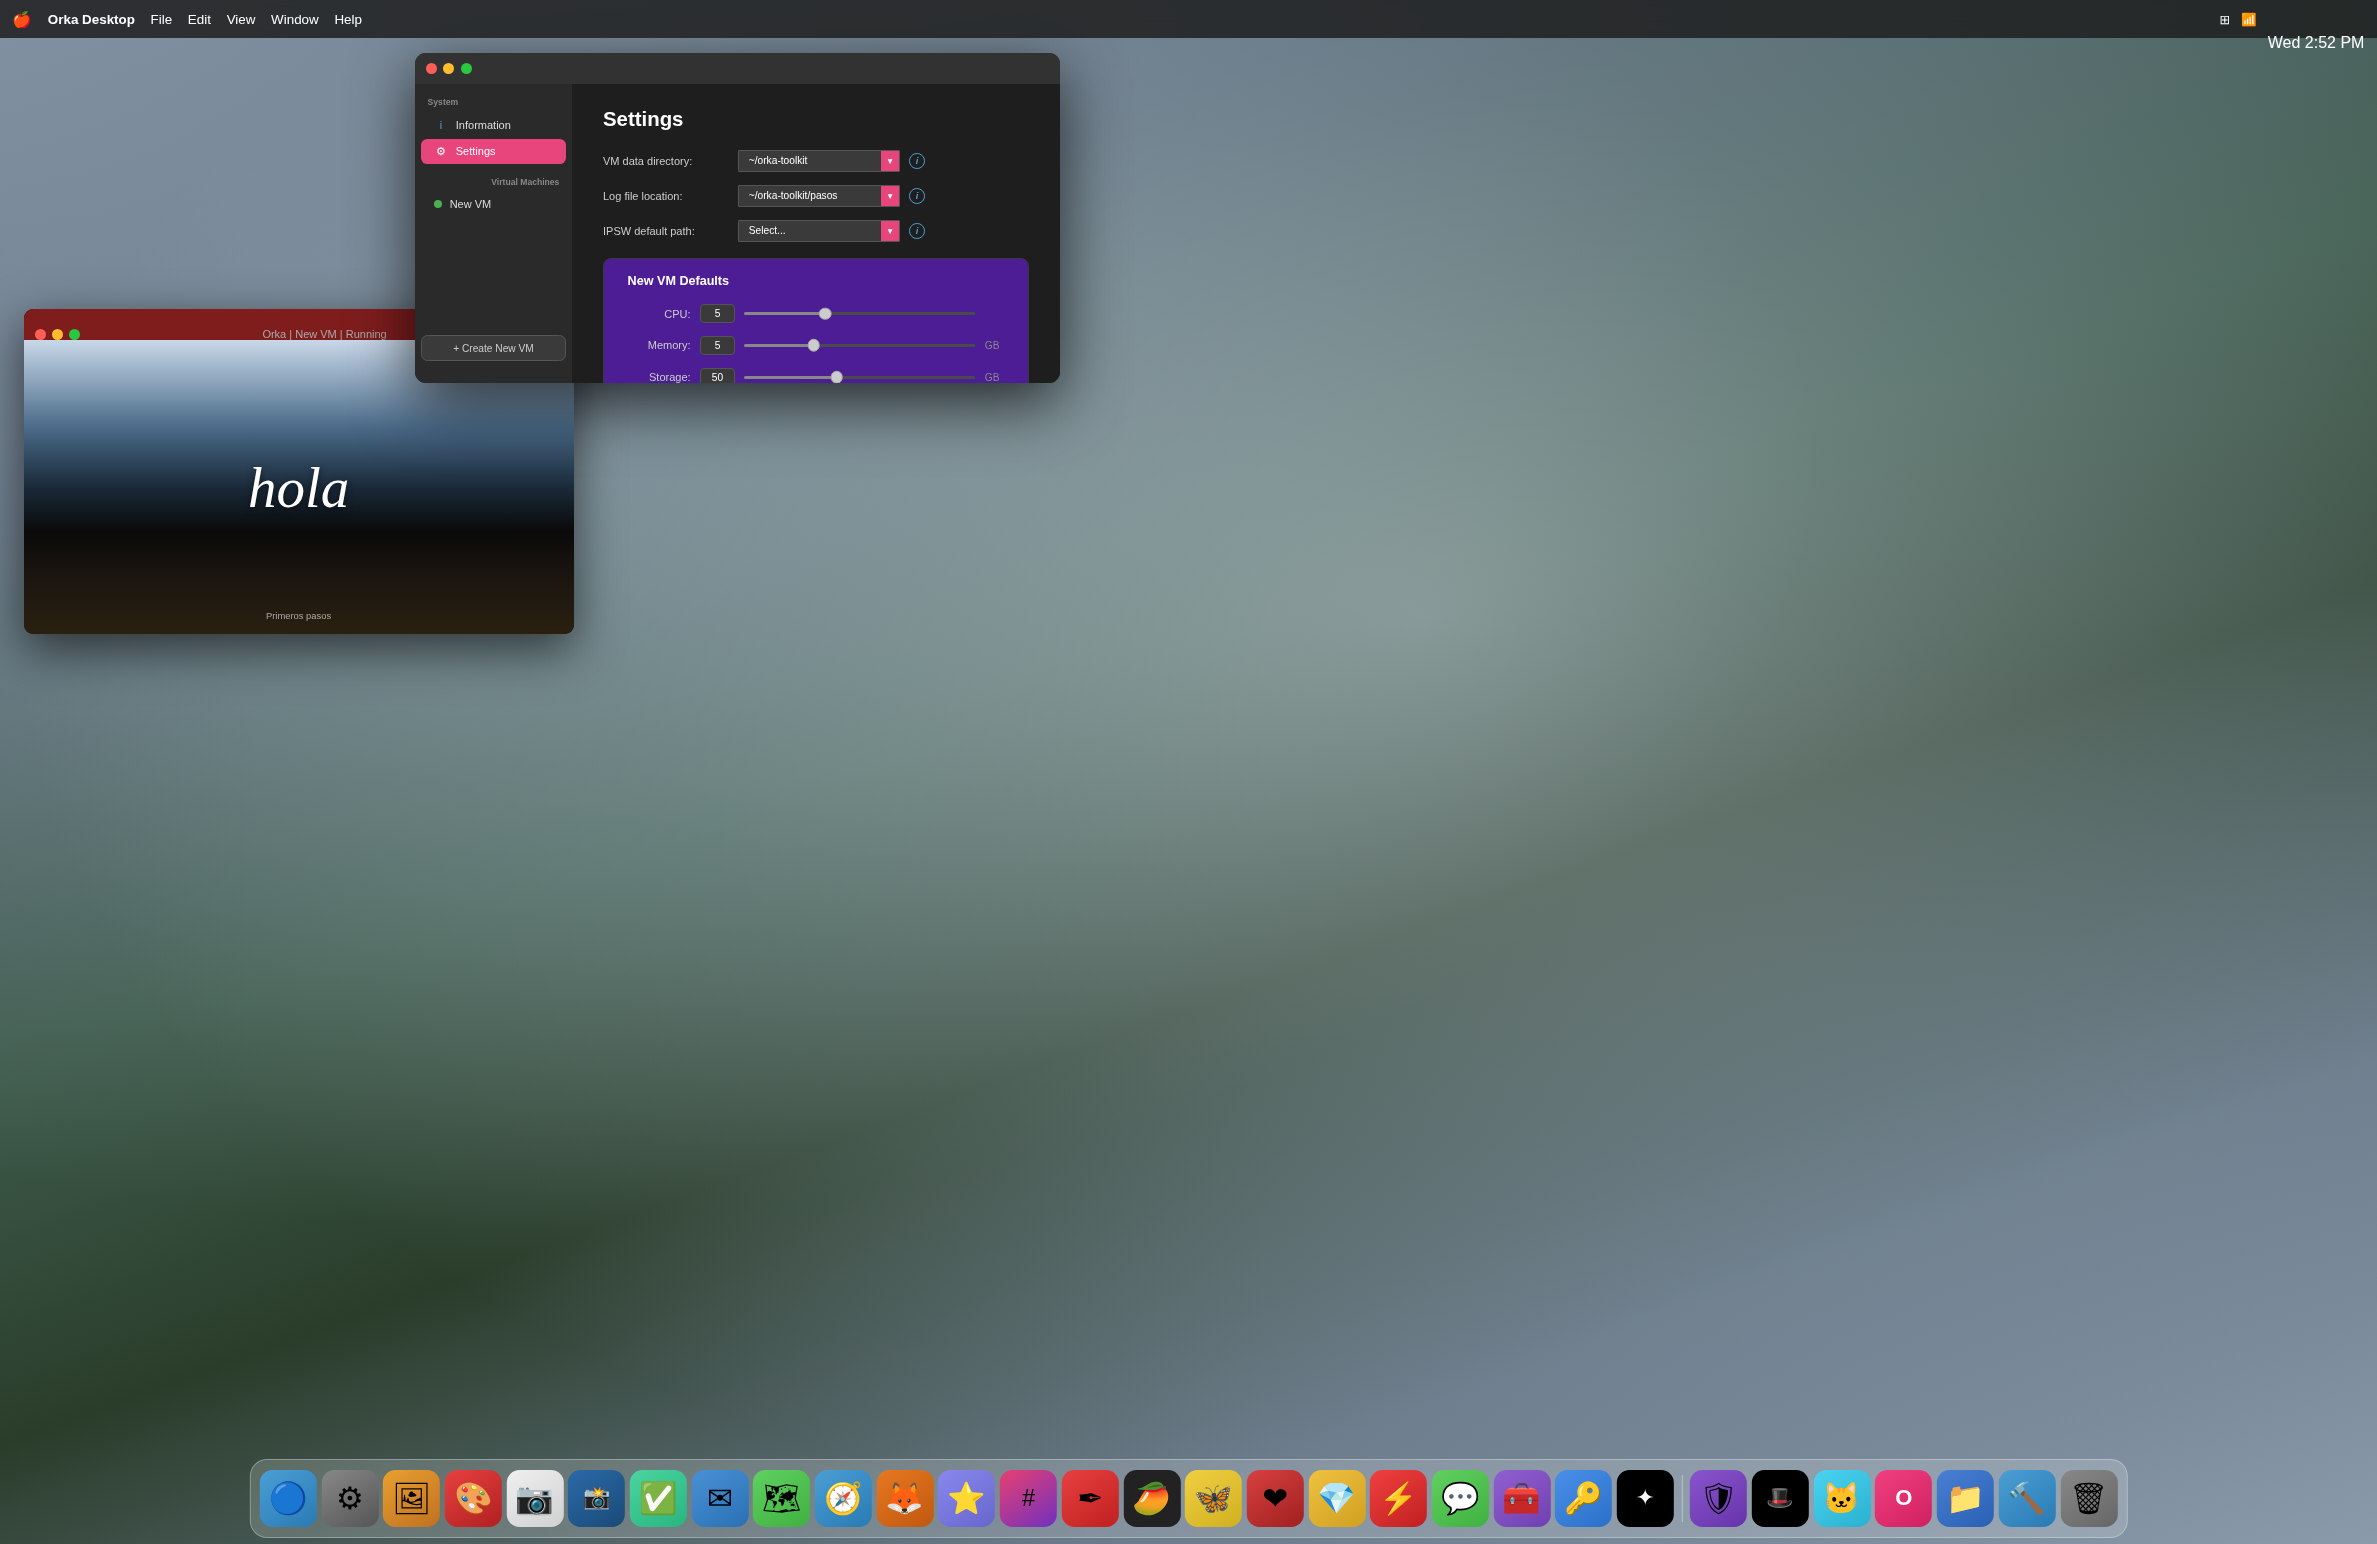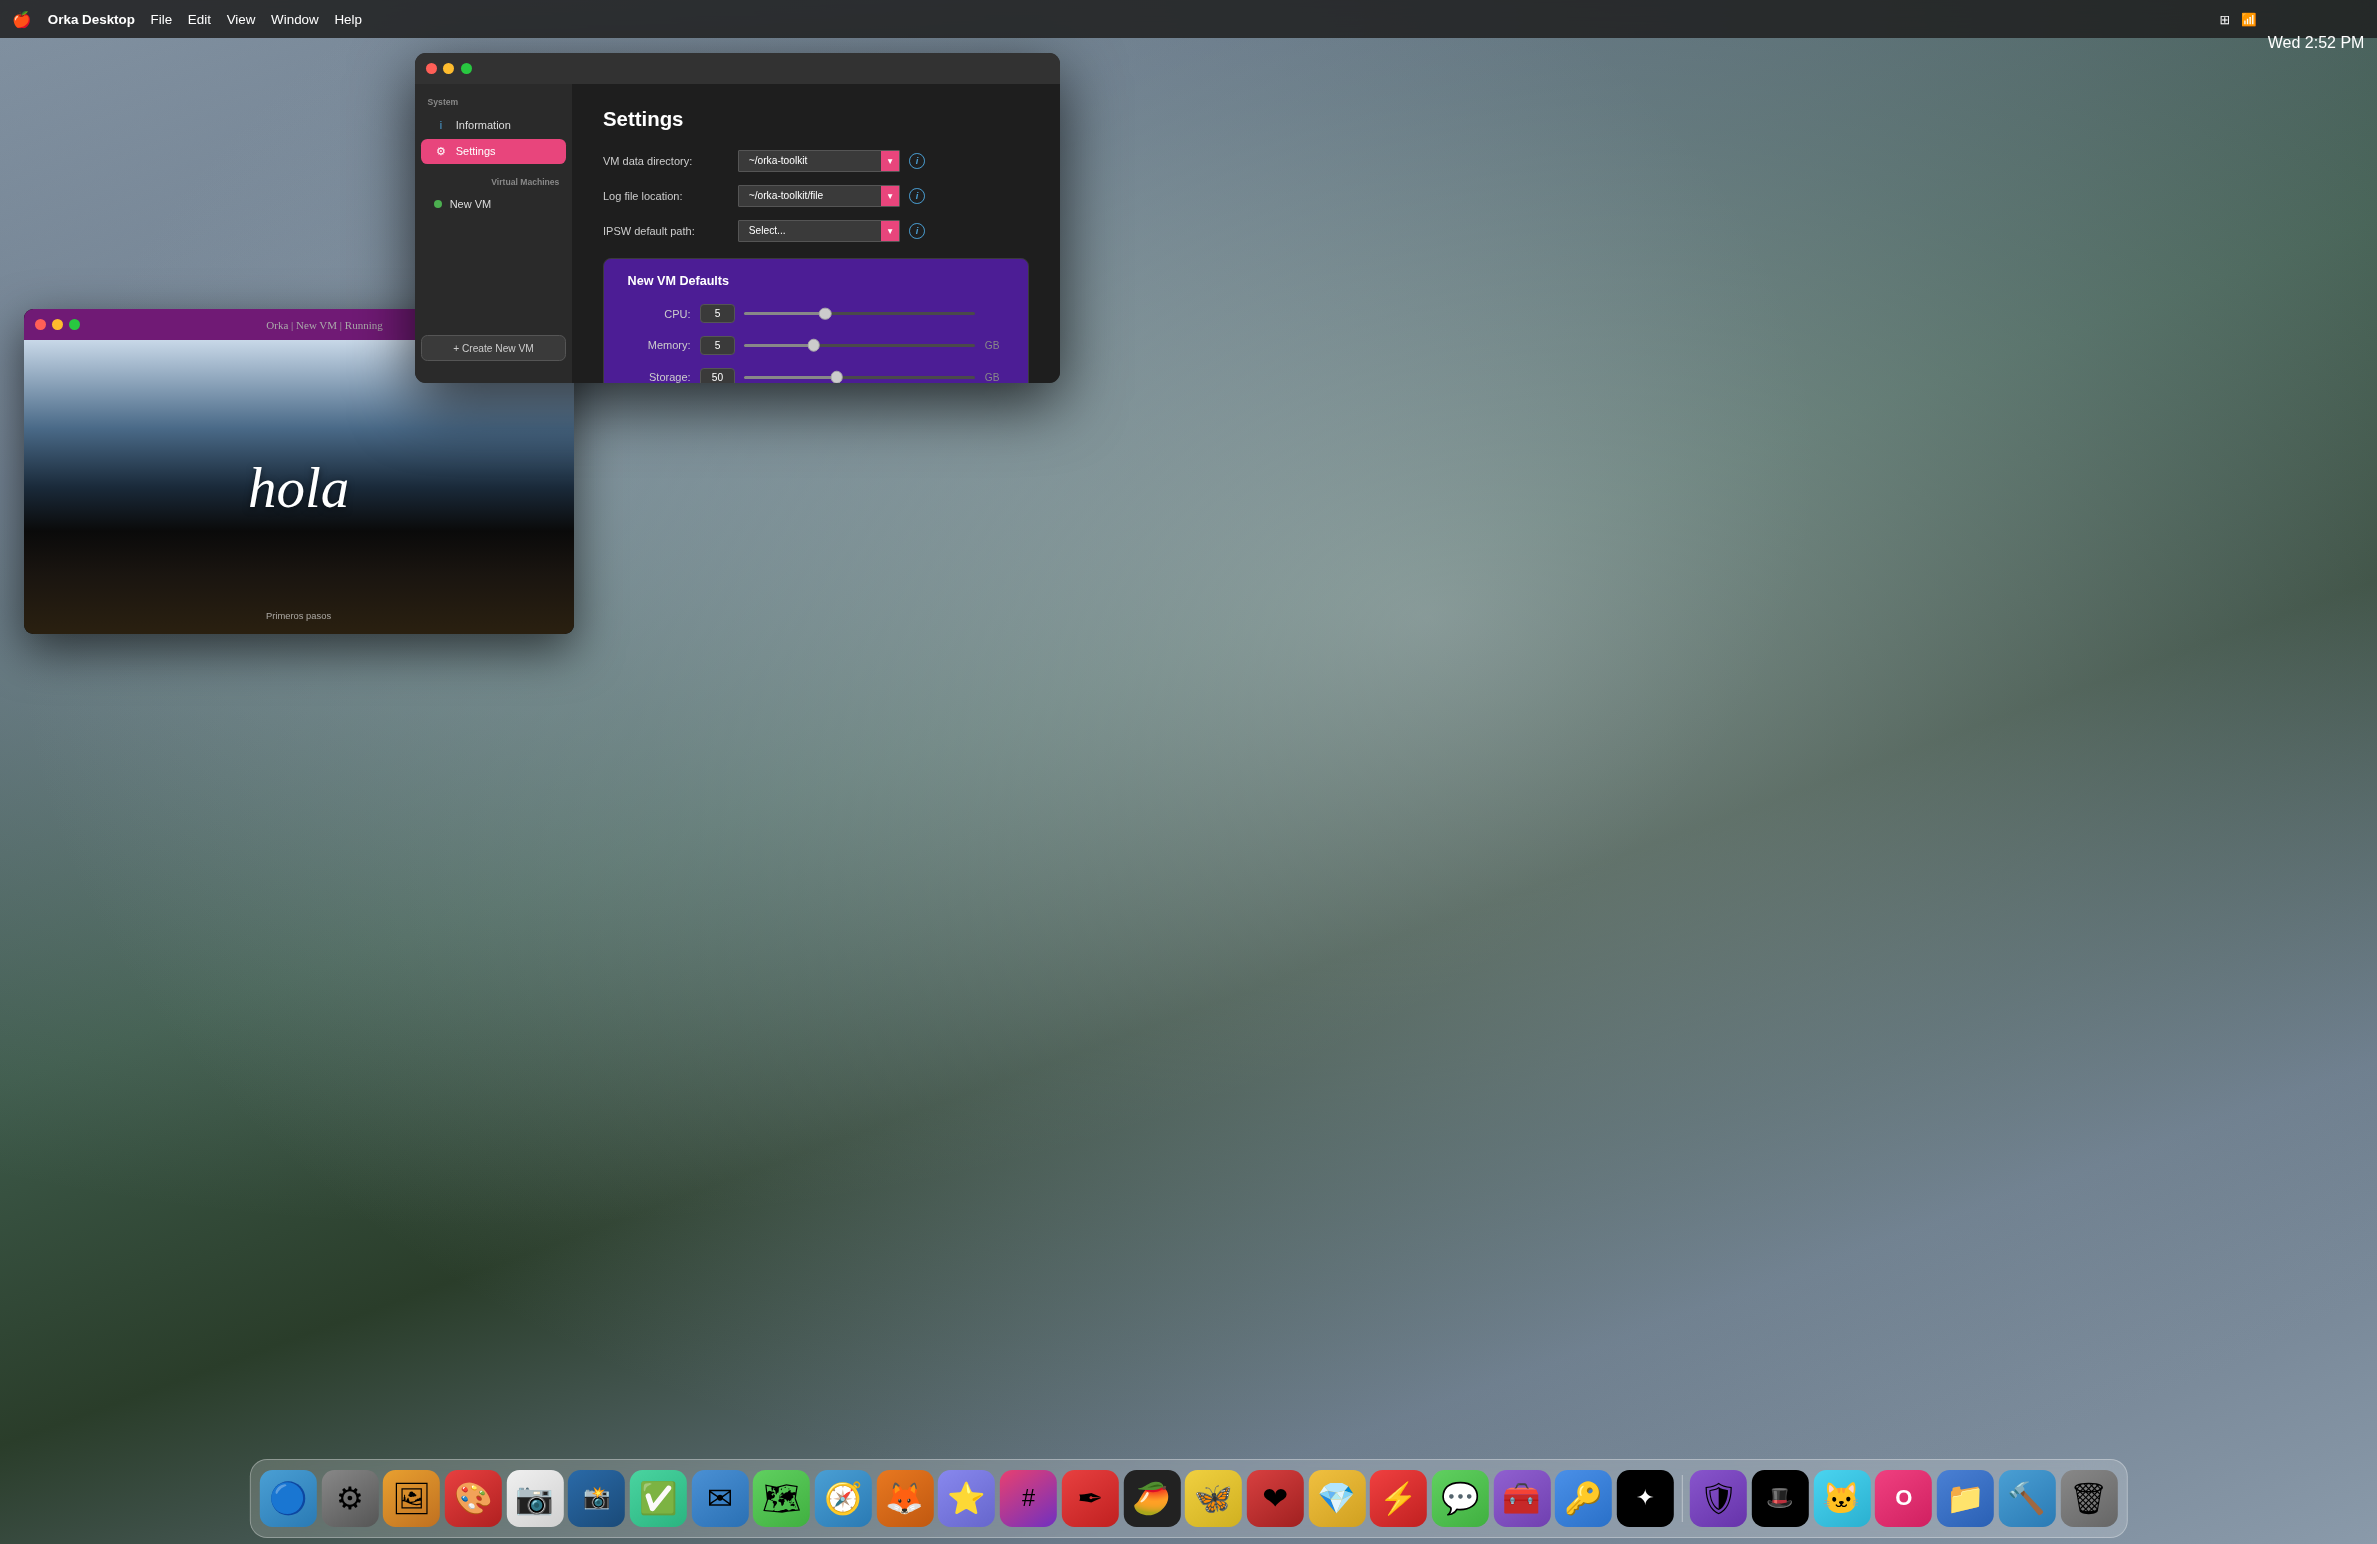--- a/index.html
+++ b/index.html
@@ -128,26 +128,25 @@
       height: 325px;
       background: #000;
       border-radius: 9.4px;
       overflow: hidden;
       box-shadow: 0 15.7px 47px rgba(0,0,0,0.6);
       z-index: 5;
     }
 
     .vm-titlebar {
       height: 31px;
-      background: #701a75;
-      display: flex;
-      align-items: center;
+      background: #7f1d1d;
+      display: flex;
+      align-items: flex-end;
       padding: 0 11px;
       gap: 6.3px;
-      font-family: Liberation Serif, serif;
     }
 
     .vm-traffic-light {
       width: 11px;
       height: 11px;
       border-radius: 50%;
     }
 
     .vm-title {
       flex: 1;
@@ -555,21 +554,21 @@
         <div class="select-with-chevron">
           <div class="select-text">~/orka-toolkit</div>
           <div class="select-chevron">▾</div>
         </div>
         <div class="info-btn">i</div>
       </div>
 
       <div class="form-row">
         <div class="form-label">Log file location:</div>
         <div class="select-with-chevron">
-          <div class="select-text">~/orka-toolkit/file</div>
+          <div class="select-text">~/orka-toolkit/pasos</div>
           <div class="select-chevron">▾</div>
         </div>
         <div class="info-btn">i</div>
       </div>
 
       <div class="form-row">
         <div class="form-label">IPSW default path:</div>
         <div class="select-with-chevron">
           <div class="select-text">Select...</div>
           <div class="select-chevron">▾</div>

